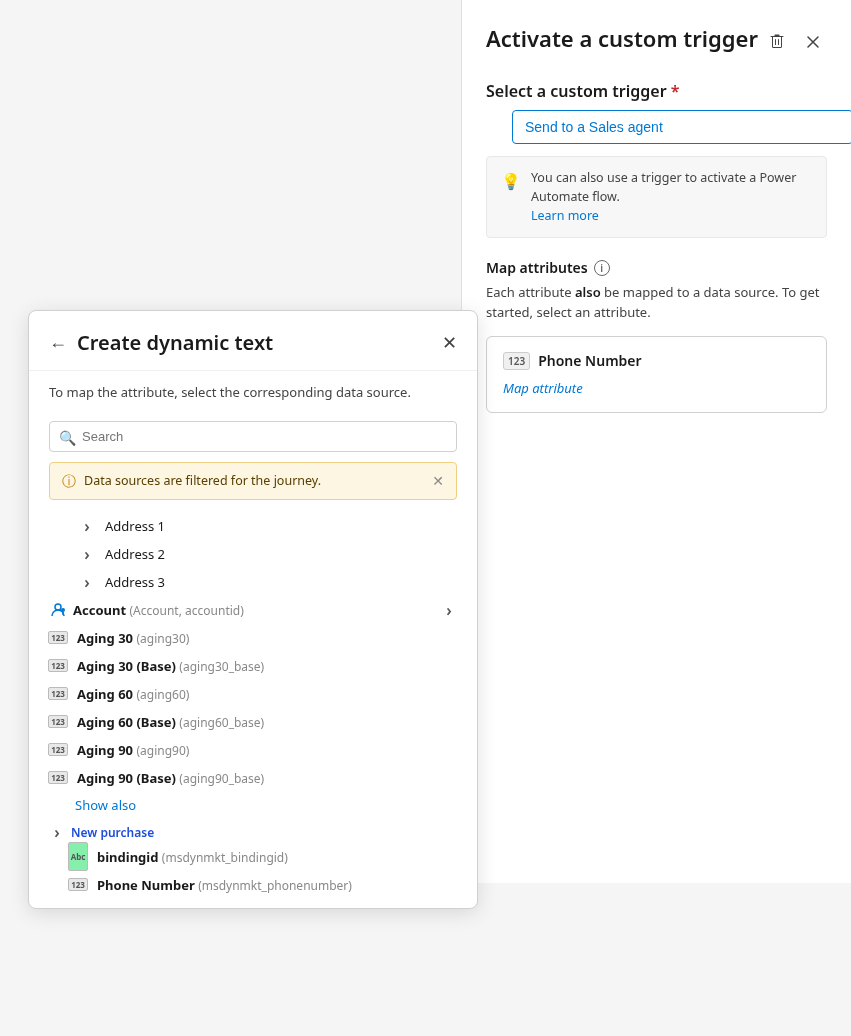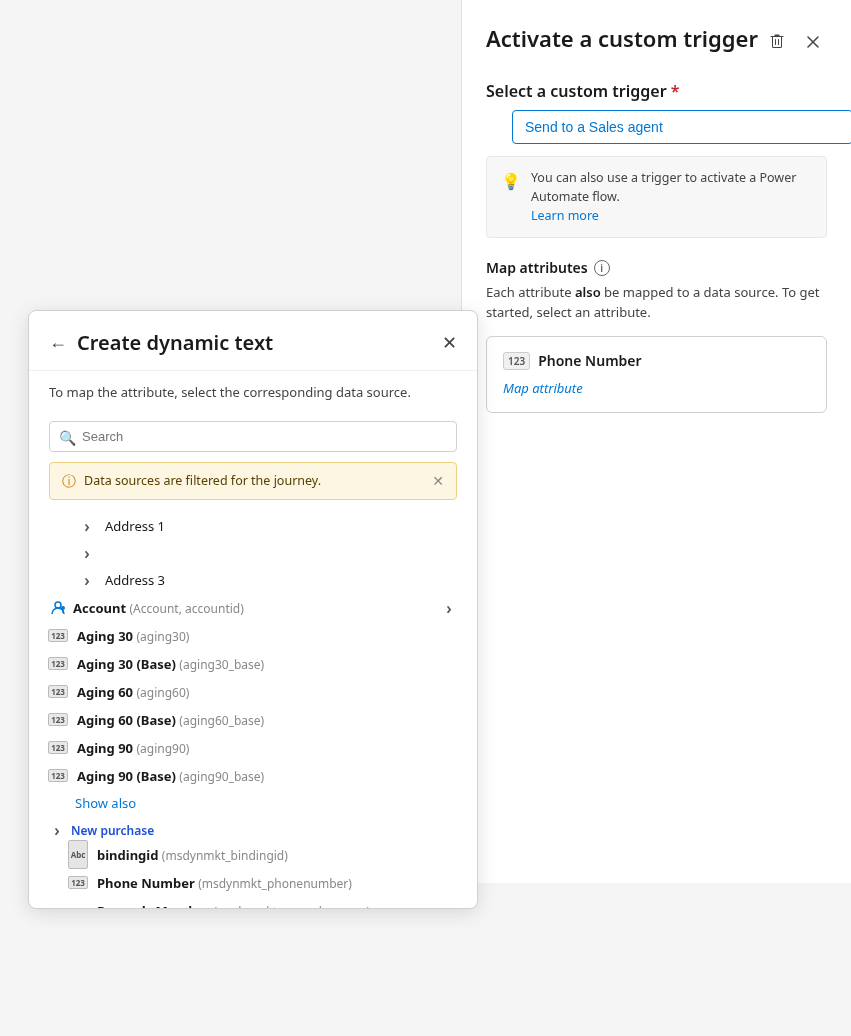--- a/index.html
+++ b/index.html
@@ -323,21 +323,21 @@
       border: 1px solid #bbb;
       border-radius: 2px;
       font-size: 8px;
       font-weight: 700;
       color: #555;
       padding: 0 2px;
       white-space: nowrap;
     }
 
     .abc-icon {
-      background: #e5e5e5;
+      background: #86efac;
       border: 1px solid #bbb;
       border-radius: 2px;
       font-size: 8px;
       font-weight: 700;
       color: #555;
       padding: 8px 2px;
     }
 
     .item-label { flex: 1; }
     .item-label-secondary { color: #888; font-size: 12px; }
@@ -445,20 +445,21 @@
 
     <div class="tree-item">
       <div class="tree-indent"></div>
       <div class="tree-chevron tree-chevron-right"></div>
       <span class="item-label">Address 1</span>
     </div>
 
     <div class="tree-item">
       <div class="tree-indent"></div>
       <div class="tree-chevron tree-chevron-right"></div>
+      <span class="item-label">Address 2</span>
     </div>
 
     <div class="tree-item">
       <div class="tree-indent"></div>
       <div class="tree-chevron tree-chevron-right"></div>
       <span class="item-label">Address 3</span>
     </div>
 
     <div class="tree-item" style="justify-content: space-between;">
       <div style="display:flex;align-items:center;gap:6px;">

